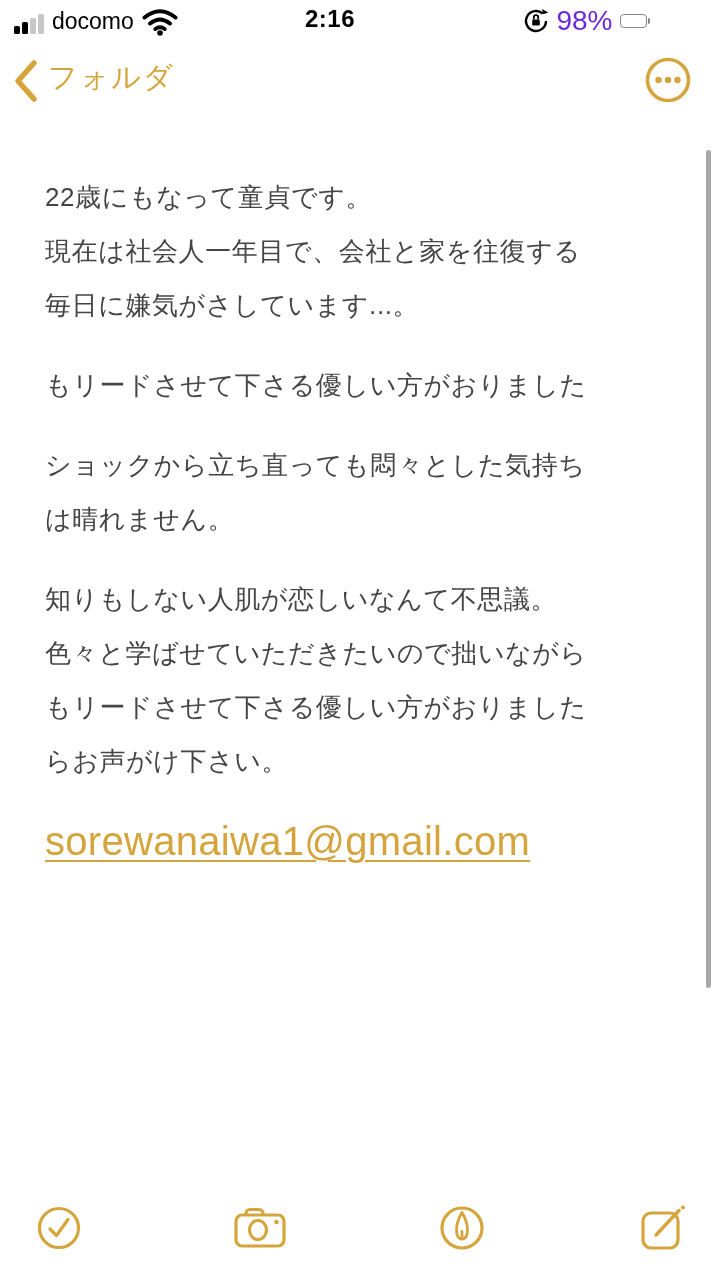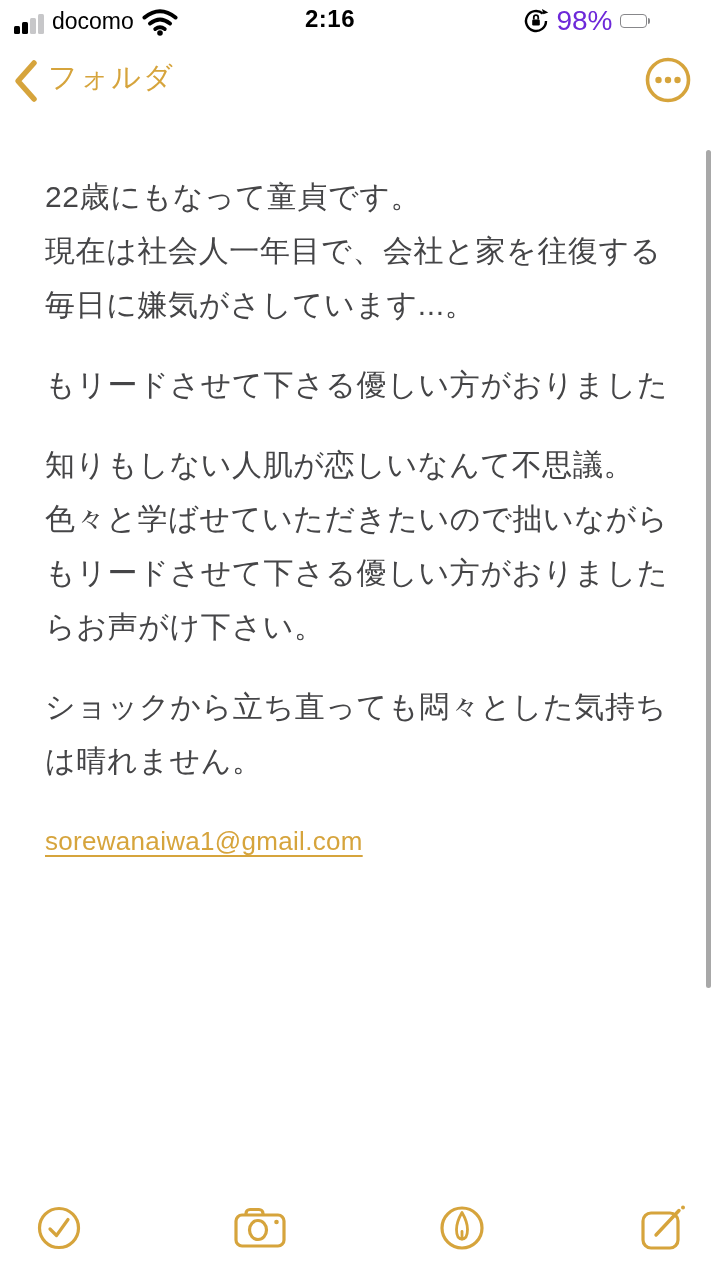--- a/index.html
+++ b/index.html
@@ -26,23 +26,23 @@
 
   
   .nav-bar { position:absolute; top:48px; left:0; width:720px; height:70px; }
   .back-btn { position:absolute; left:12px; top:10px; display:flex; align-items:flex-start; gap:10px; cursor:pointer; }
   .back-label { color:#d6a43c; font-size:29px; letter-spacing:2px; }
   .more-btn { position:absolute; right:28px; top:8px; width:48px; height:48px; cursor:pointer; }
 
   
   .note { position:absolute; top:170px; left:45px; width:632px; color:#454547; }
   .para { margin-bottom:26px; }
-  .line { font-size:30px; line-height:54px; letter-spacing:0.6px; white-space:nowrap; }
+  .line { font-size:26px; line-height:54px; letter-spacing:0.6px; white-space:nowrap; }
   .email-line { margin-top:0; }
-  .email-link { font-size:26px; line-height:54px; color:#d6a43c; text-decoration:underline;
+  .email-link { font-size:40px; line-height:54px; color:#d6a43c; text-decoration:underline;
                 text-decoration-thickness:2px; text-underline-offset:5px; letter-spacing:0.3px; }
 
   
   .scrollbar { position:absolute; right:9px; top:150px; width:5px; height:838px;
                background:#a8a8a8; border-radius:3px; }
 
   
   .toolbar { position:absolute; left:0; bottom:0; width:720px; height:92px; background:#fff;
              display:flex; align-items:center; justify-content:space-between; padding:0 30px 14px 32px; }
   .tool-btn { width:54px; height:54px; display:flex; align-items:center; justify-content:center; cursor:pointer; }
@@ -114,28 +114,28 @@
   <div class="note">
     <div class="para">
       <div class="line">22歳にもなって童貞です。</div>
       <div class="line">現在は社会人一年目で、会社と家を往復する</div>
       <div class="line">毎日に嫌気がさしています...。</div>
     </div>
     <div class="para">
       <div class="line">もリードさせて下さる優しい方がおりました</div>
     </div>
     <div class="para">
+      <div class="line">ショックから立ち直っても悶々とした気持ち</div>
+      <div class="line">は晴れません。</div>
+    </div>
+    <div class="para">
       <div class="line">知りもしない人肌が恋しいなんて不思議。</div>
       <div class="line">色々と学ばせていただきたいので拙いながら</div>
       <div class="line">もリードさせて下さる優しい方がおりました</div>
       <div class="line">らお声がけ下さい。</div>
-    </div>
-    <div class="para">
-      <div class="line">ショックから立ち直っても悶々とした気持ち</div>
-      <div class="line">は晴れません。</div>
     </div>
     <div class="para email-line">
       <a class="email-link">sorewanaiwa1@gmail.com</a>
     </div>
   </div>
 
   <div class="scrollbar"></div>
 
   <div class="toolbar">
     <div class="tool-btn">

